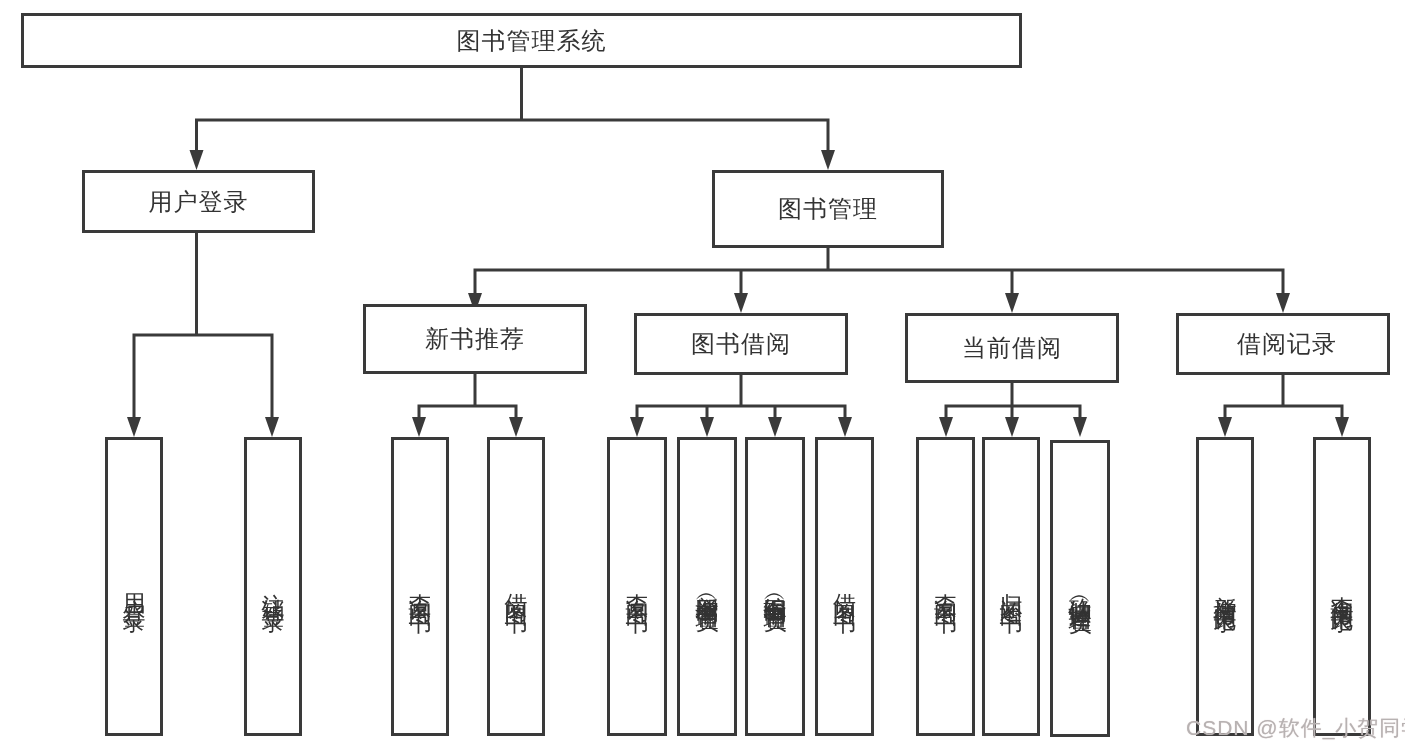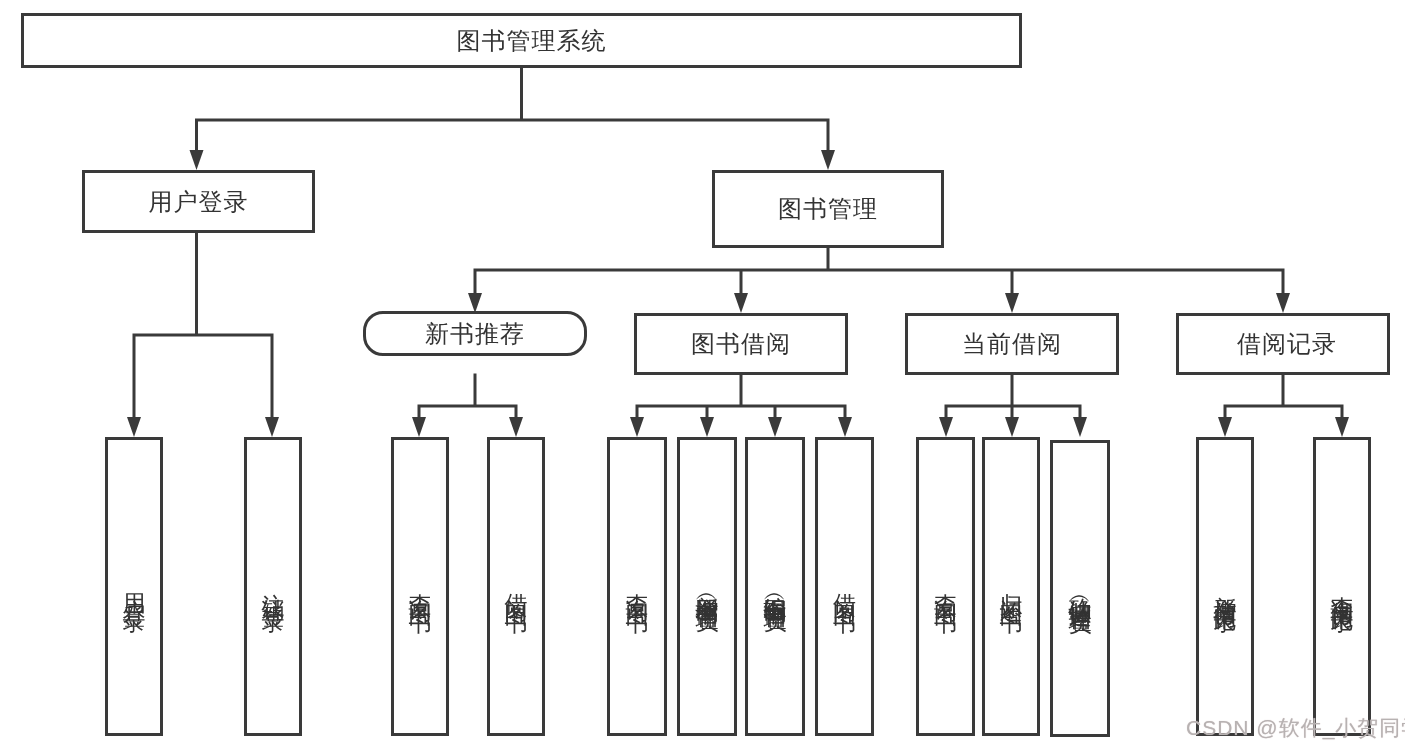--- a/index.html
+++ b/index.html
@@ -74,23 +74,23 @@
       <polygon points="1218,417 1232,417 1225,437"></polygon>
       <polygon points="1335,417 1349,417 1342,437"></polygon>
     </g>
   </svg>
 
   <div class="box h" style="left:21px;top:13px;width:1001px;height:55px;padding-left:20px;">图书管理系统</div>
 
   <div class="box h" style="left:82px;top:170px;width:233px;height:63px;">用户登录</div>
   <div class="box h" style="left:712px;top:170px;width:232px;height:78px;">图书管理</div>
 
-  <div class="box h" style="left:363px;top:311px;width:224px;height:45px;border-radius:20px;">新书推荐</div>
+  <div class="box h" style="left:363px;top:304px;width:224px;height:70px;">新书推荐</div>
   <div class="box h" style="left:634px;top:313px;width:214px;height:62px;text-align:center;">图书借阅</div>
-  <div class="box h" style="left:905px;top:313px;width:214px;height:62px;font-family:Liberation Mono, monospace;">当前借阅</div>
+  <div class="box h" style="left:905px;top:313px;width:214px;height:70px;font-family:Liberation Mono, monospace;">当前借阅</div>
   <div class="box h" style="left:1176px;top:313px;width:214px;height:62px;padding-left:8px;">借阅记录</div>
 
   <div class="box v" style="left:105px;top:437px;width:58px;height:299px;">用户登录</div>
   <div class="box v" style="left:244px;top:437px;width:58px;height:299px;">注销登录</div>
 
   <div class="box v" style="left:391px;top:437px;width:58px;height:299px;">查询图书</div>
   <div class="box v" style="left:487px;top:437px;width:58px;height:299px;">借阅图书</div>
 
   <div class="box v" style="left:607px;top:437px;width:60px;height:299px;">查询图书</div>
   <div class="box v" style="left:677px;top:437px;width:60px;height:299px;letter-spacing:2px;">新增图书（管理员）</div>

